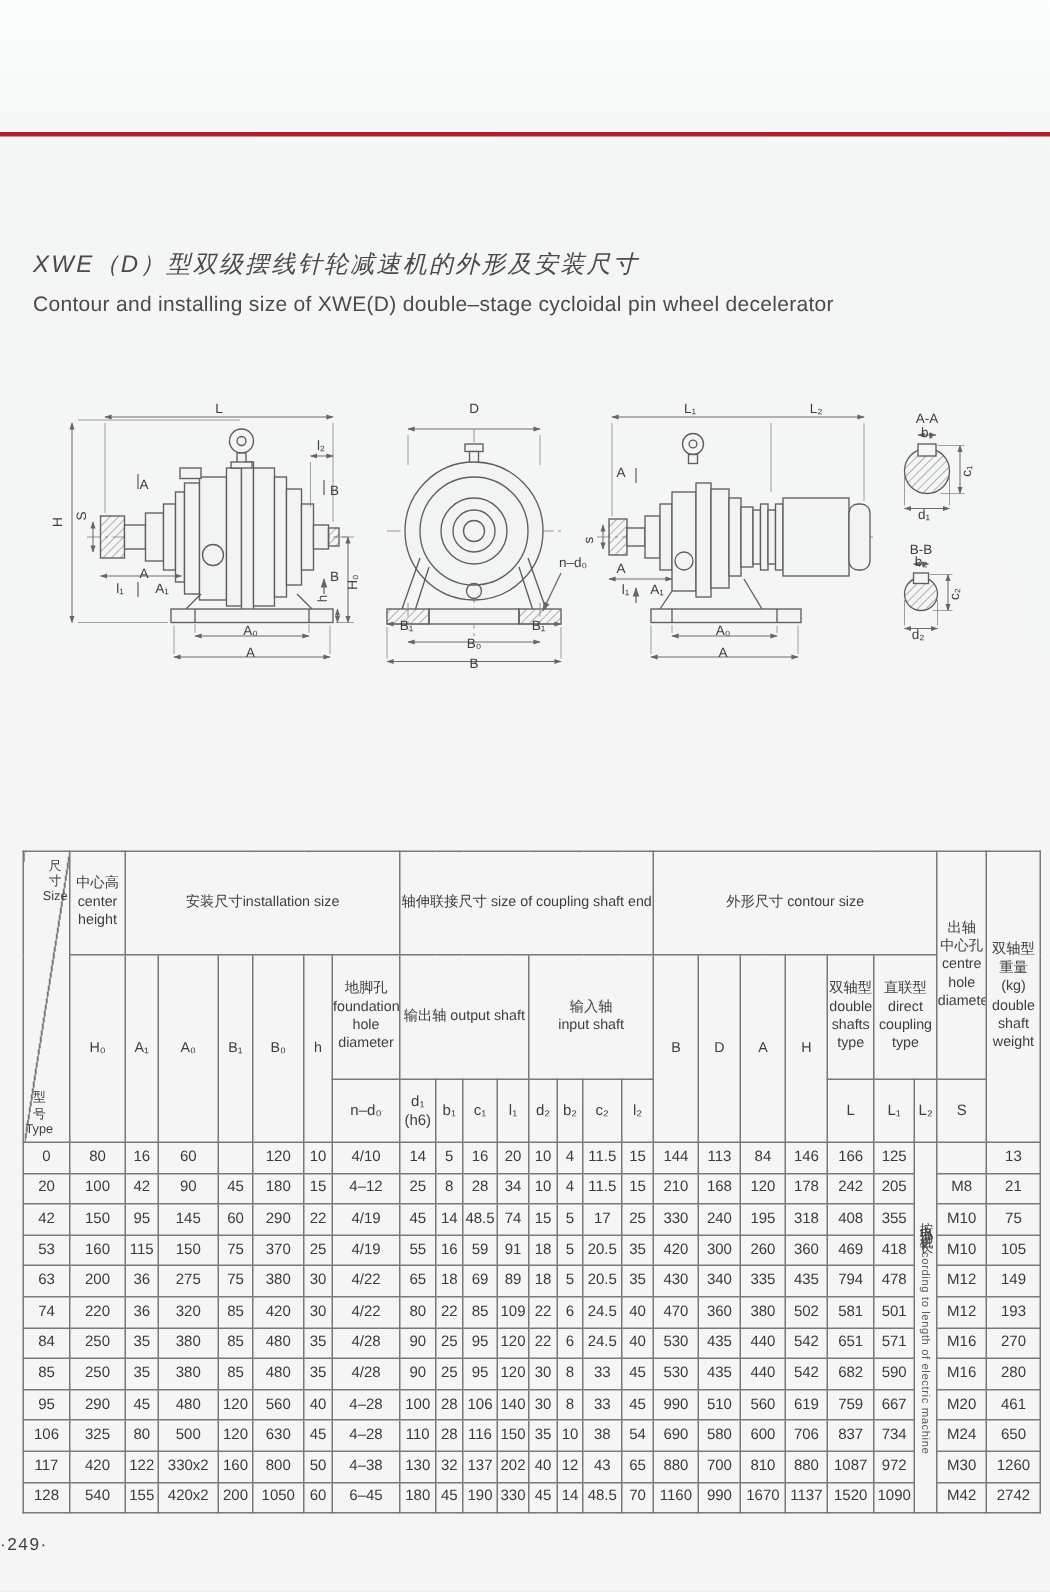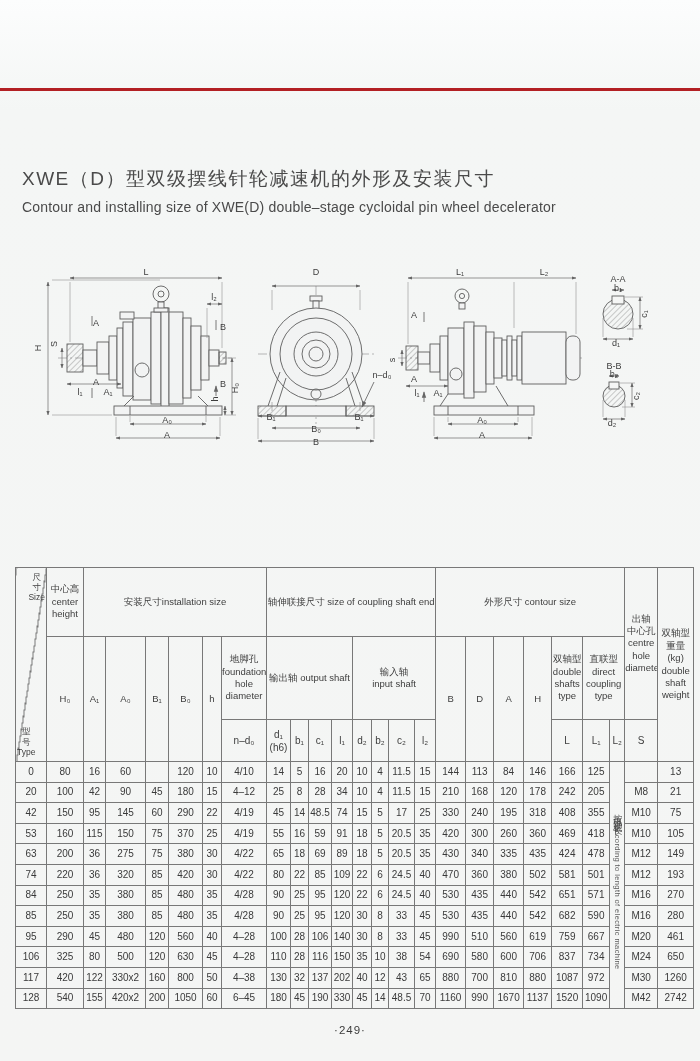--- a/index.html
+++ b/index.html
@@ -11,21 +11,21 @@
   }
   html,body{margin:0;padding:0;}
   body{background:#e8eae9;font-family:"Liberation Sans","DejaVu Sans",sans-serif;}
   .sheet{
     position:relative;width:700px;height:1061px;overflow:hidden;margin:0 auto;
     background:linear-gradient(180deg,#fcfdfd 0px,#f4f6f5 110px,#f4f5f4 100%);
     color:var(--ink);
   }
   .rule{position:absolute;left:0;top:88px;width:700px;height:3px;background:var(--red);}
   .titles{position:absolute;left:22px;top:166px;}
-  .t-zh{font-size:19px;letter-spacing:1.5px;color:#4a4a4a;}
+  .t-zh{font-size:16px;letter-spacing:1.5px;color:#4a4a4a;font-style:italic;}
   .t-en{font-size:14px;margin-top:7px;color:#4a4a4a;letter-spacing:0.2px;}
 
   svg.drawings{position:absolute;left:10px;top:266px;}
   .ln{stroke:var(--dline);stroke-width:0.9;fill:none;}
   .lf{stroke:var(--dline);stroke-width:0.9;fill:#f2f3f3;}
   .hatch{stroke:var(--dline);stroke-width:0.9;fill:url(#h);}
   .cl{stroke:#8a8a8a;stroke-width:0.6;fill:none;stroke-dasharray:9 3 2 3;}
   .dim{stroke:#6c6c6c;stroke-width:0.7;fill:none;marker-start:url(#ar);marker-end:url(#ar);}
   .sarr{stroke:#6c6c6c;stroke-width:0.9;fill:none;marker-end:url(#ar);}
   .ext{stroke:#8a8a8a;stroke-width:0.55;fill:none;}
@@ -48,21 +48,21 @@
       transparent calc(50% - 0.6px),
       var(--line) calc(50% - 0.6px),
       var(--line) calc(50% + 0.6px),
       transparent calc(50% + 0.6px));
   }
   .dg-top{position:absolute;top:4px;right:1px;font-size:8.5px;line-height:1.2;white-space:pre-line;text-align:center;}
   .dg-bot{position:absolute;bottom:4px;left:1px;font-size:8.5px;line-height:1.2;white-space:pre-line;text-align:center;}
   td.vert{vertical-align:middle;}
   .vzh{display:block;margin:6px auto 4px;writing-mode:vertical-rl;text-orientation:upright;font-size:9px;letter-spacing:3px;color:#3e3e3e;}
   .ven{display:block;margin:0 auto;writing-mode:vertical-rl;font-size:7.5px;letter-spacing:0.4px;color:#5a5a5a;}
-  .pageno{position:absolute;left:0;top:1024px;width:100%;text-align:center;font-size:11.5px;color:#3c3c3c;letter-spacing:1px;}
+  .pageno{position:absolute;left:0;top:1024px;width:100%;font-size:11.5px;color:#3c3c3c;letter-spacing:1px;}
 </style>
 </head>
 <body>
 
 <div class="sheet">
 
   <div class="rule"></div>
 
   <div class="titles">
     <div class="t-zh">XWE（D）型双级摆线针轮减速机的外形及安装尺寸</div>
@@ -463,21 +463,21 @@
           <td>69</td>
           <td>89</td>
           <td>18</td>
           <td>5</td>
           <td>20.5</td>
           <td>35</td>
           <td>430</td>
           <td>340</td>
           <td>335</td>
           <td>435</td>
-          <td>424</td>
+          <td>794</td>
           <td>478</td>
           <td>M12</td>
           <td>149</td>
         </tr>
         <tr>
           <td>74</td>
           <td>220</td>
           <td>36</td>
           <td>320</td>
           <td>85</td>

